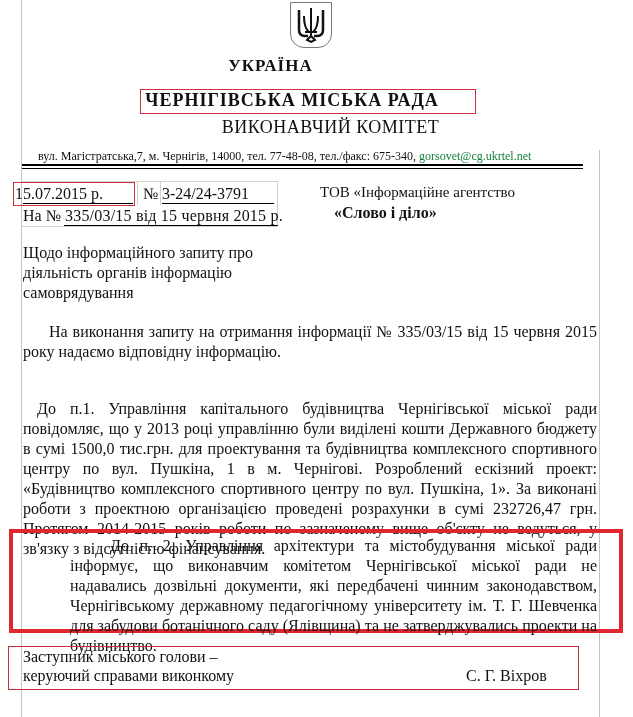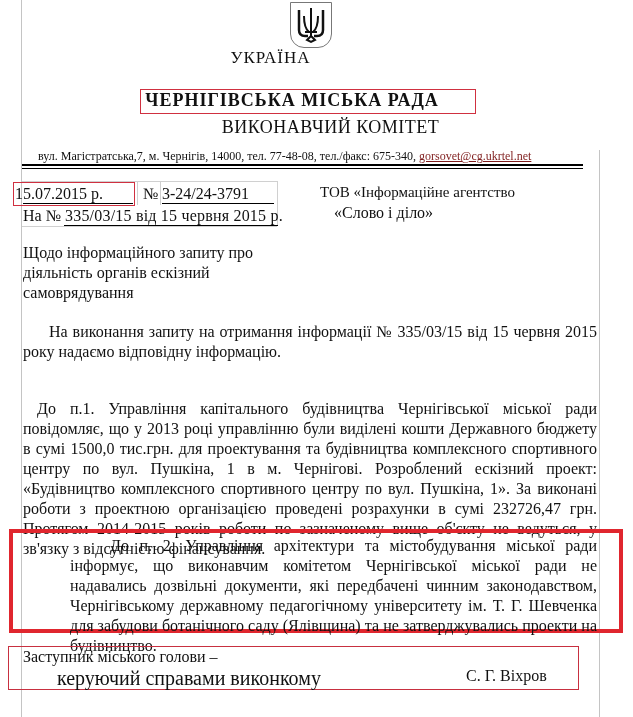--- a/index.html
+++ b/index.html
@@ -5,63 +5,63 @@
   html, body { margin: 0; padding: 0; background: #ffffff; }
   body { width: 633px; height: 717px; position: relative; overflow: hidden;
          font-family: "Liberation Serif", "DejaVu Serif", serif; color: #111; }
   .abs { position: absolute; }
   .margin-left { left: 21px; top: 0; width: 1px; height: 717px; background: #c4c4c4; }
   .margin-right { left: 599px; top: 150px; width: 1px; height: 567px; background: #c4c4c4; }
 
   .crest { left: 290px; top: 2px; width: 42px; height: 46px; border: 1px solid #777; border-radius: 0 0 14px 14px; box-sizing: border-box; }
   .crest svg { position: absolute; left: 4px; top: 3px; }
 
-  .h-country { left: 0; width: 541px; top: 48px; text-align: center; font-weight: normal; font-size: 17px; letter-spacing: 1px; }
+  .h-country { left: 0; width: 541px; top: 56px; text-align: center; font-weight: bold; font-size: 17px; letter-spacing: 1px; }
   .h-council-box { left: 140px; top: 89px; width: 336px; height: 25px; border: 1px solid #d03040; box-sizing: border-box; }
   .h-council { left: 140px; width: 304px; top: 90px; text-align: center; font-weight: bold; font-size: 18px; letter-spacing: 1px; }
   .h-committee { left: 0; width: 633px; top: 117px; text-align: center; font-size: 18px; letter-spacing: 0.5px; padding-left: 14px; }
 
   .address { left: 38px; top: 149px; font-size: 12px; white-space: nowrap; }
-  .address a { color: #7f1d1d; text-decoration: underline; }
+  .address a { color: #15803d; }
   .rule1 { left: 22px; top: 164px; width: 561px; height: 2px; background: #000; }
   .rule2 { left: 22px; top: 168px; width: 561px; height: 1px; background: #000; }
 
   .date-box { left: 13px; top: 182px; width: 122px; height: 24px; border: 1px solid #d03040; box-sizing: border-box; }
   .date-val { left: 15px; top: 185px; width: 118px; font-size: 16px; }
   .date-underline { left: 23px; top: 203px; width: 110px; height: 1px; background: #000; }
   .num-sign { left: 143px; top: 185px; font-size: 16px; }
   .num-val { left: 162px; top: 185px; width: 110px; text-align: left; font-size: 16px; }
   .num-underline { left: 162px; top: 203px; width: 112px; height: 1px; background: #000; }
   .grid-h1 { left: 22px; top: 181px; width: 255px; height: 1px; background: #d0d0d0; }
   .grid-v1 { left: 137px; top: 181px; width: 1px; height: 24px; background: #d0d0d0; }
   .grid-v2 { left: 160px; top: 181px; width: 1px; height: 24px; background: #d0d0d0; }
   .grid-v3 { left: 277px; top: 181px; width: 1px; height: 45px; background: #d0d0d0; }
   .grid-h2 { left: 22px; top: 226px; width: 255px; height: 1px; background: #d0d0d0; }
   .ref-label { left: 23px; top: 207px; font-size: 16px; }
   .ref-val { left: 65px; top: 207px; font-size: 16px; letter-spacing: 0.2px; }
   .ref-underline { left: 64px; top: 225px; width: 214px; height: 1px; background: #000; }
 
   .recipient1 { left: 320px; top: 184px; font-size: 15px; }
-  .recipient2 { left: 334px; top: 204px; font-size: 16px; }
+  .recipient2 { left: 334px; top: 204px; font-size: 16px; font-weight: bold; }
 
   .subject { left: 23px; top: 243px; width: 270px; font-size: 16px; line-height: 20px; }
 
   .body { left: 23px; width: 574px; font-size: 16px; line-height: 20px; text-align: justify; }
   .body p { margin: 0; text-indent: 26px; }
   .p1 { top: 322px; }
   .p2 { top: 399px; }
   .p2 p { text-indent: 14px; }
 
   .highlight-box { left: 9px; top: 529px; width: 614px; height: 104px; border: 4px solid #e0262e; box-sizing: border-box; }
   .p3 { top: 536px; left: 23px; width: 574px; }
   .p3 p { text-indent: 40px; padding-left: 47px; }
 
   .sign-box { left: 8px; top: 646px; width: 571px; height: 44px; border: 1px solid #c83040; box-sizing: border-box; }
   .sign1 { left: 23px; top: 648px; font-size: 16px; }
-  .sign2 { left: 23px; top: 667px; font-size: 20px; padding-left: 34px; }
+  .sign2 { left: 23px; top: 667px; font-size: 16px; }
   .sign-name { left: 466px; top: 667px; font-size: 16px; }
 </style>
 </head>
 <body>
 
 <div class="abs margin-left"></div>
 <div class="abs margin-right"></div>
 
 <div class="abs crest">
   <svg width="32" height="38" viewBox="0 0 32 38">
@@ -97,21 +97,21 @@
 <div class="abs num-sign">№</div>
 <div class="abs num-val">3-24/24-3791</div>
 <div class="abs num-underline"></div>
 <div class="abs ref-label">На №</div>
 <div class="abs ref-val">335/03/15 від 15 червня 2015 р.</div>
 <div class="abs ref-underline"></div>
 
 <div class="abs recipient1">ТОВ «Інформаційне агентство</div>
 <div class="abs recipient2">«Слово і діло»</div>
 
-<div class="abs subject">Щодо інформаційного запиту про діяльність органів ескізний самоврядування</div>
+<div class="abs subject">Щодо інформаційного запиту про діяльність органів інформацію самоврядування</div>
 
 <div class="abs body p1">
   <p>На виконання запиту на отримання інформації № 335/03/15 від 15 червня 2015 року надаємо відповідну інформацію.</p>
 </div>
 <div class="abs body p2">
   <p>До п.1. Управління капітального будівництва Чернігівської міської ради повідомляє, що у 2013 році управлінню були виділені кошти Державного бюджету в сумі 1500,0 тис.грн. для проектування та будівництва комплексного спортивного центру по вул. Пушкіна, 1 в м. Чернігові. Розроблений ескізний проект: «Будівництво комплексного спортивного центру по вул. Пушкіна, 1». За виконані роботи з проектною організацією проведені розрахунки в сумі 232726,47 грн. Протягом 2014-2015 років роботи по зазначеному вище об'єкту не ведуться, у зв'язку з відсутністю фінансування.</p>
 </div>
 
 <div class="abs highlight-box"></div>
 <div class="abs body p3">

